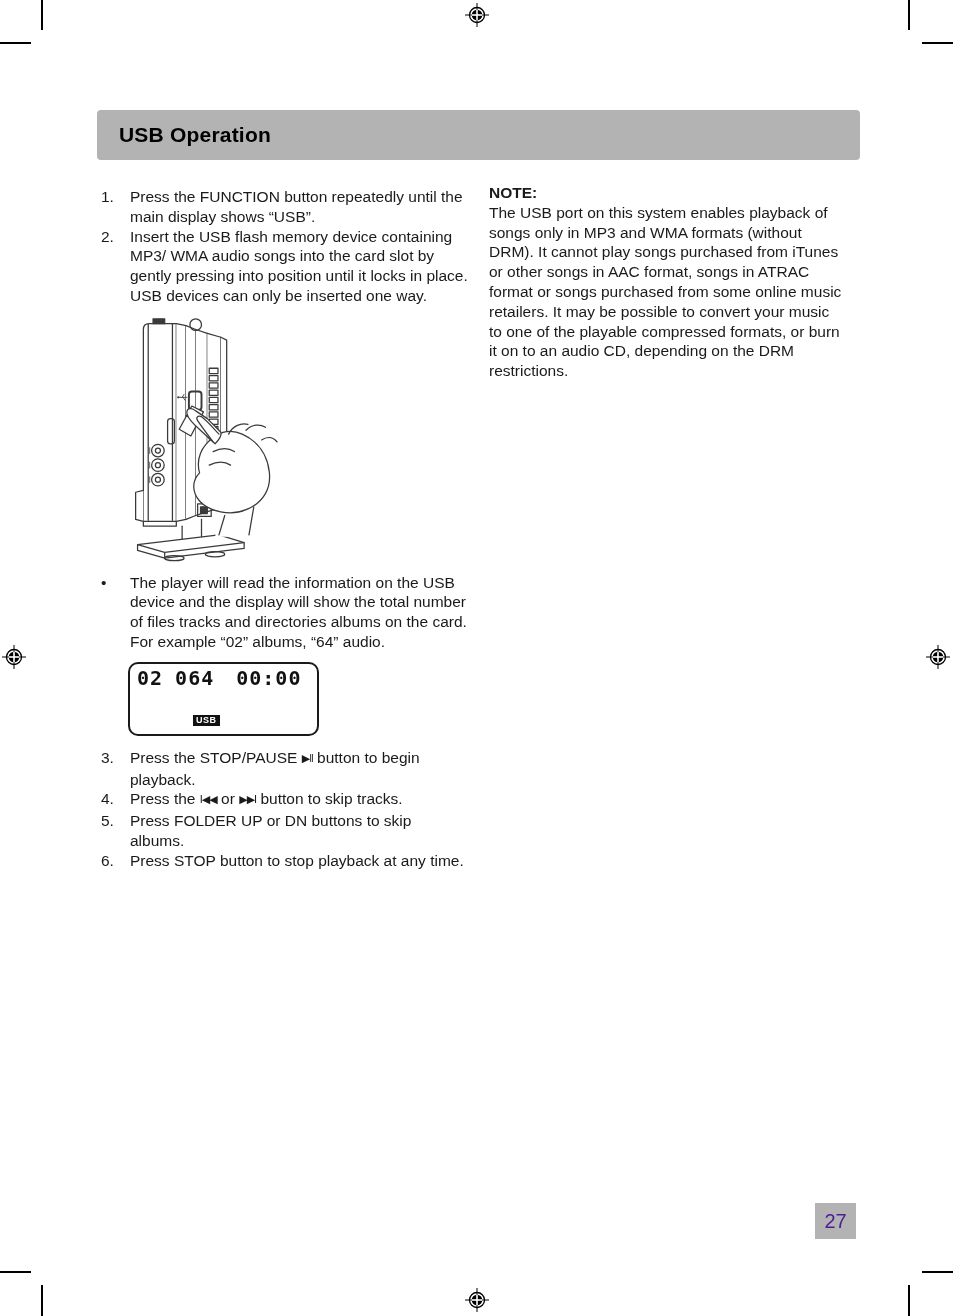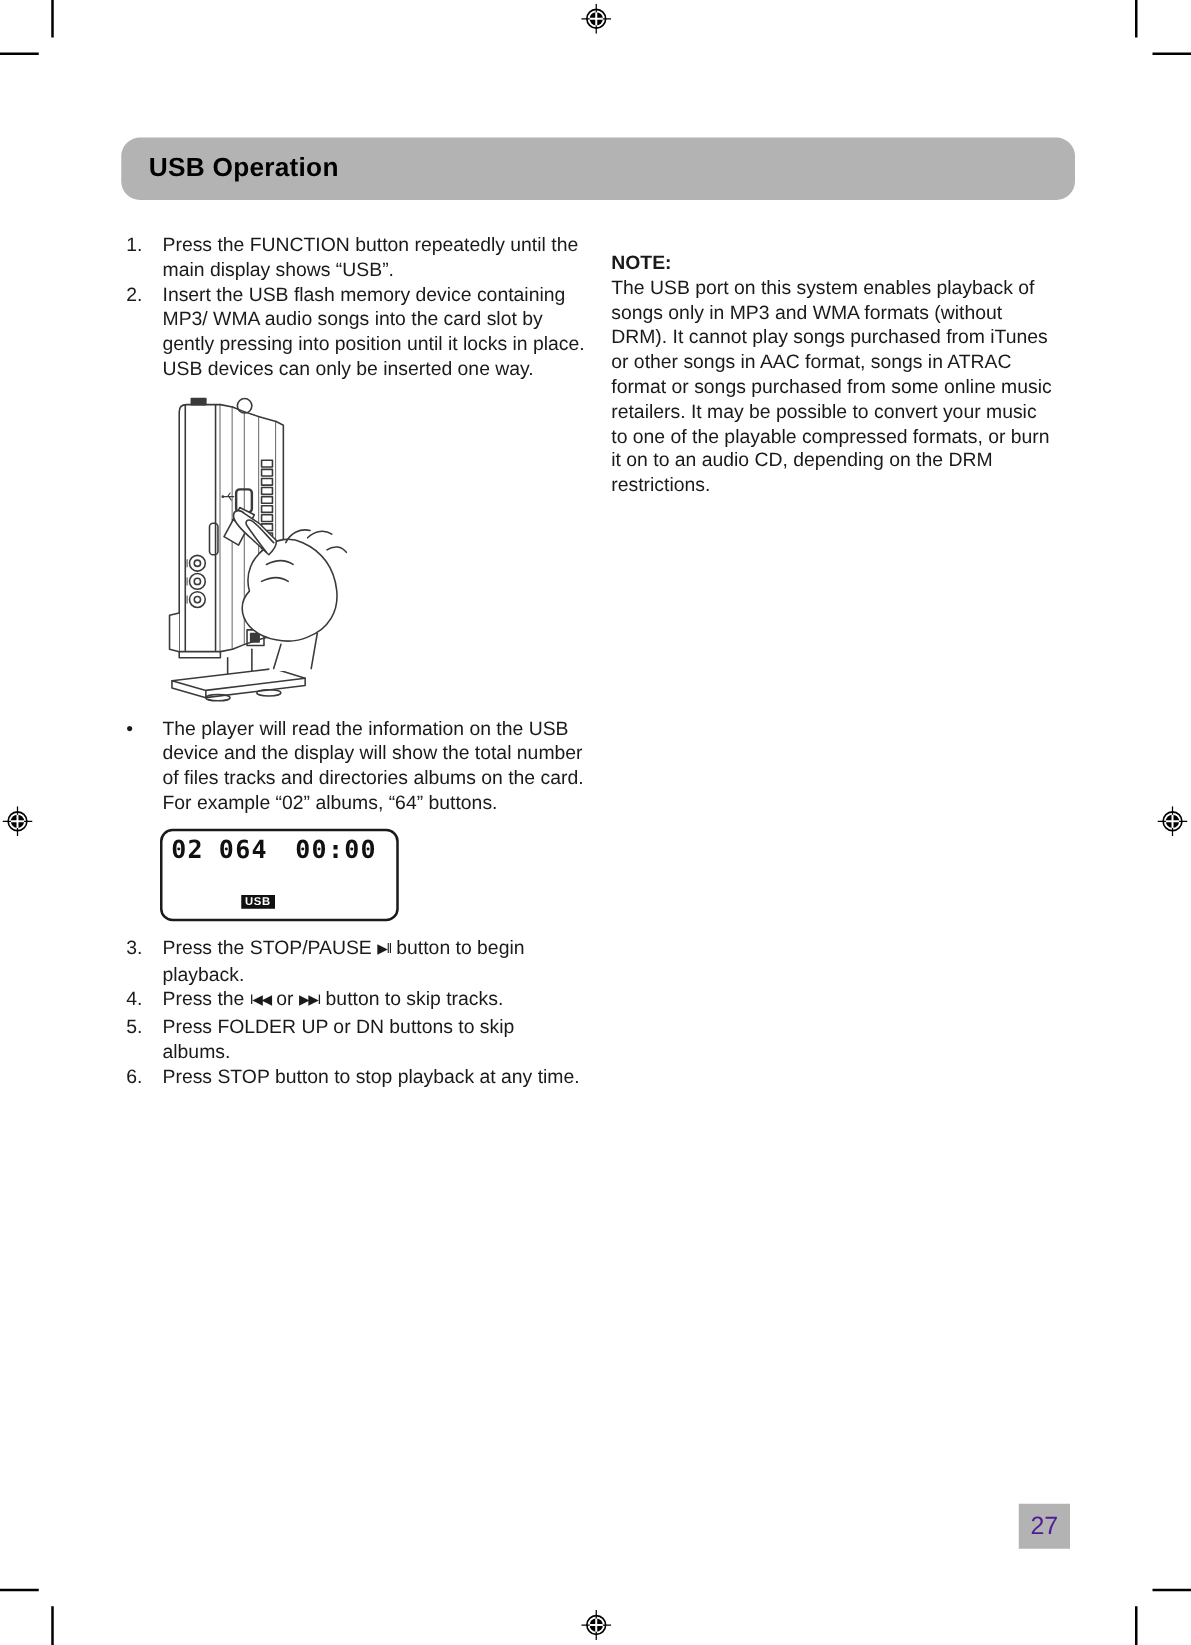--- a/index.html
+++ b/index.html
@@ -8,29 +8,29 @@
     width:953px; height:1316px; position:relative;
     background:#ffffff; color:#1a1a1a;
     font-family:"Liberation Sans", sans-serif;
     overflow:hidden;
   }
   .crop { position:absolute; background:#000; }
   .regmark { position:absolute; width:24px; height:24px; }
 
   .header-bar {
     position:absolute; left:97px; top:110px; width:763px; height:50px;
-    background:#b3b3b3; border-radius:15px;
+    background:#b3b3b3; border-radius:4px;
     display:flex; align-items:center;
   }
   .header-bar .title {
     font-size:21px; font-weight:bold; color:#000; margin-left:22px; letter-spacing:.2px;
   }
 
   .left-col  { position:absolute; left:101px; top:187px; width:367px; font-size:15.5px; line-height:19.8px; }
-  .right-col { position:absolute; left:489px; top:201px; width:357px; font-size:15.5px; line-height:19.8px; }
+  .right-col { position:absolute; left:489px; top:183px; width:357px; font-size:15.5px; line-height:19.8px; }
 
   .intro { font-weight:bold; margin:0 0 0 0; }
   .step, .bullet-item { display:flex; }
   .step .num, .bullet-item .marker { width:29px; flex:none; }
   .step .body, .bullet-item .body { flex:1; }
   .b { font-weight:normal; }
   .sym { font-size:11px; letter-spacing:-1px; position:relative; top:-1px; }
 
   .figure { margin:8px 0 6px 27px; width:240px; height:248px; }
 
@@ -199,21 +199,21 @@
       <path d="M134,130 C140,126 146,127 150,132" fill="none"></path>
       <path d="M84,142 C92,138 100,138 106,142" fill="none"></path>
       <path d="M80,156 C88,152 96,152 102,156" fill="none"></path>
       <line x1="96" y1="208" x2="90" y2="228"></line>
       <line x1="126" y1="199" x2="121" y2="228"></line>
     </g>
   </svg>
 
   <div class="bullet-item">
     <span class="marker">•</span>
-    <span class="body"><span>The player will read the information on the USB device and the display will show the total number of files tracks and directories albums on the card. For example “</span><span class="b">02</span><span>” albums, “</span><span class="b">64</span><span>” buttons.</span></span>
+    <span class="body"><span>The player will read the information on the USB device and the display will show the total number of files tracks and directories albums on the card. For example “</span><span class="b">02</span><span>” albums, “</span><span class="b">64</span><span>” audio.</span></span>
   </div>
 
   
   <div class="display-box">
     <div class="digits">
       <span class="albums">02</span>
       <span class="tracks">064</span>
       <span class="time">00:00</span>
     </div>
     <span class="usb-badge">USB</span>

